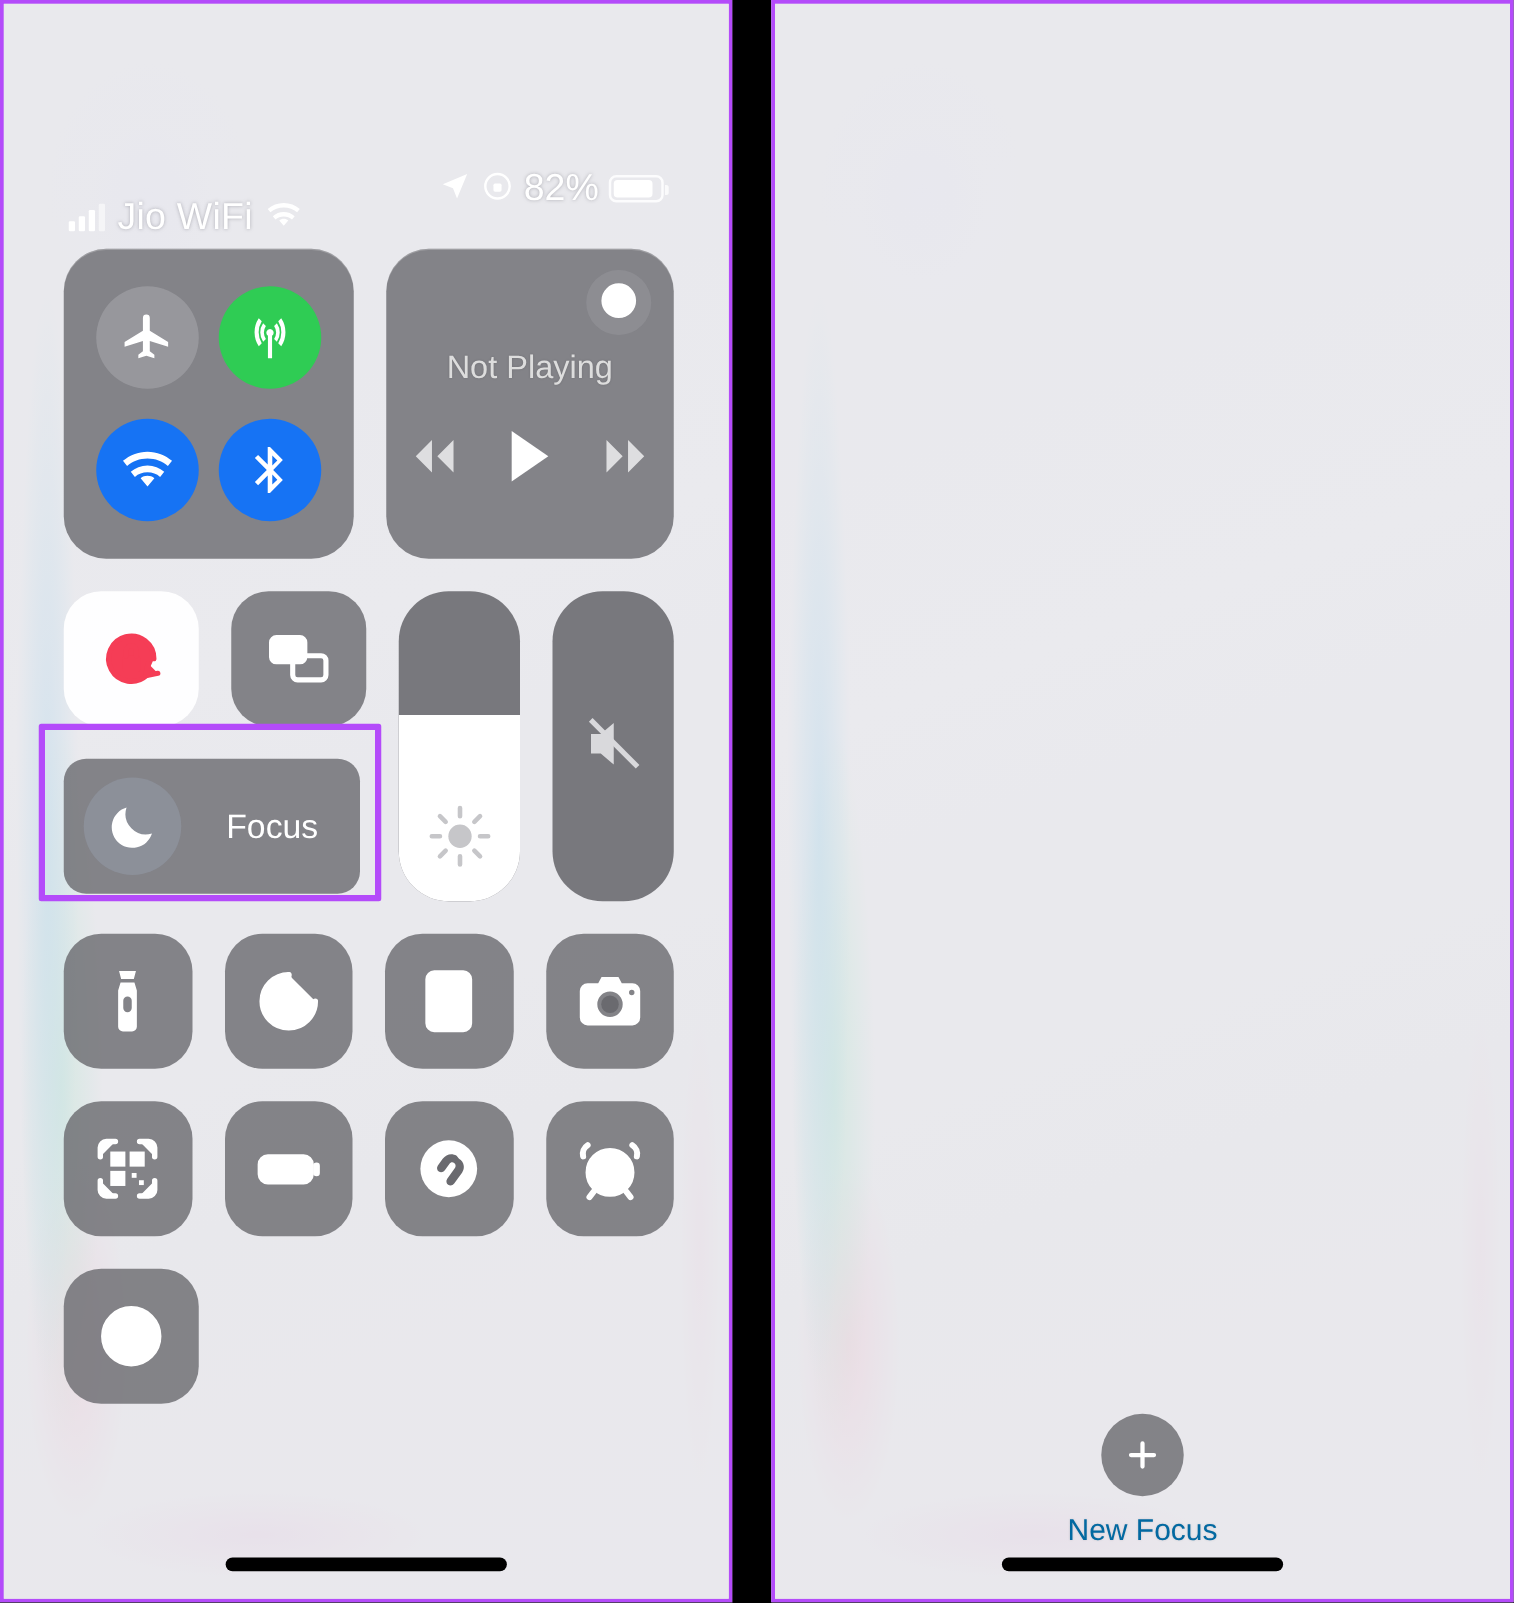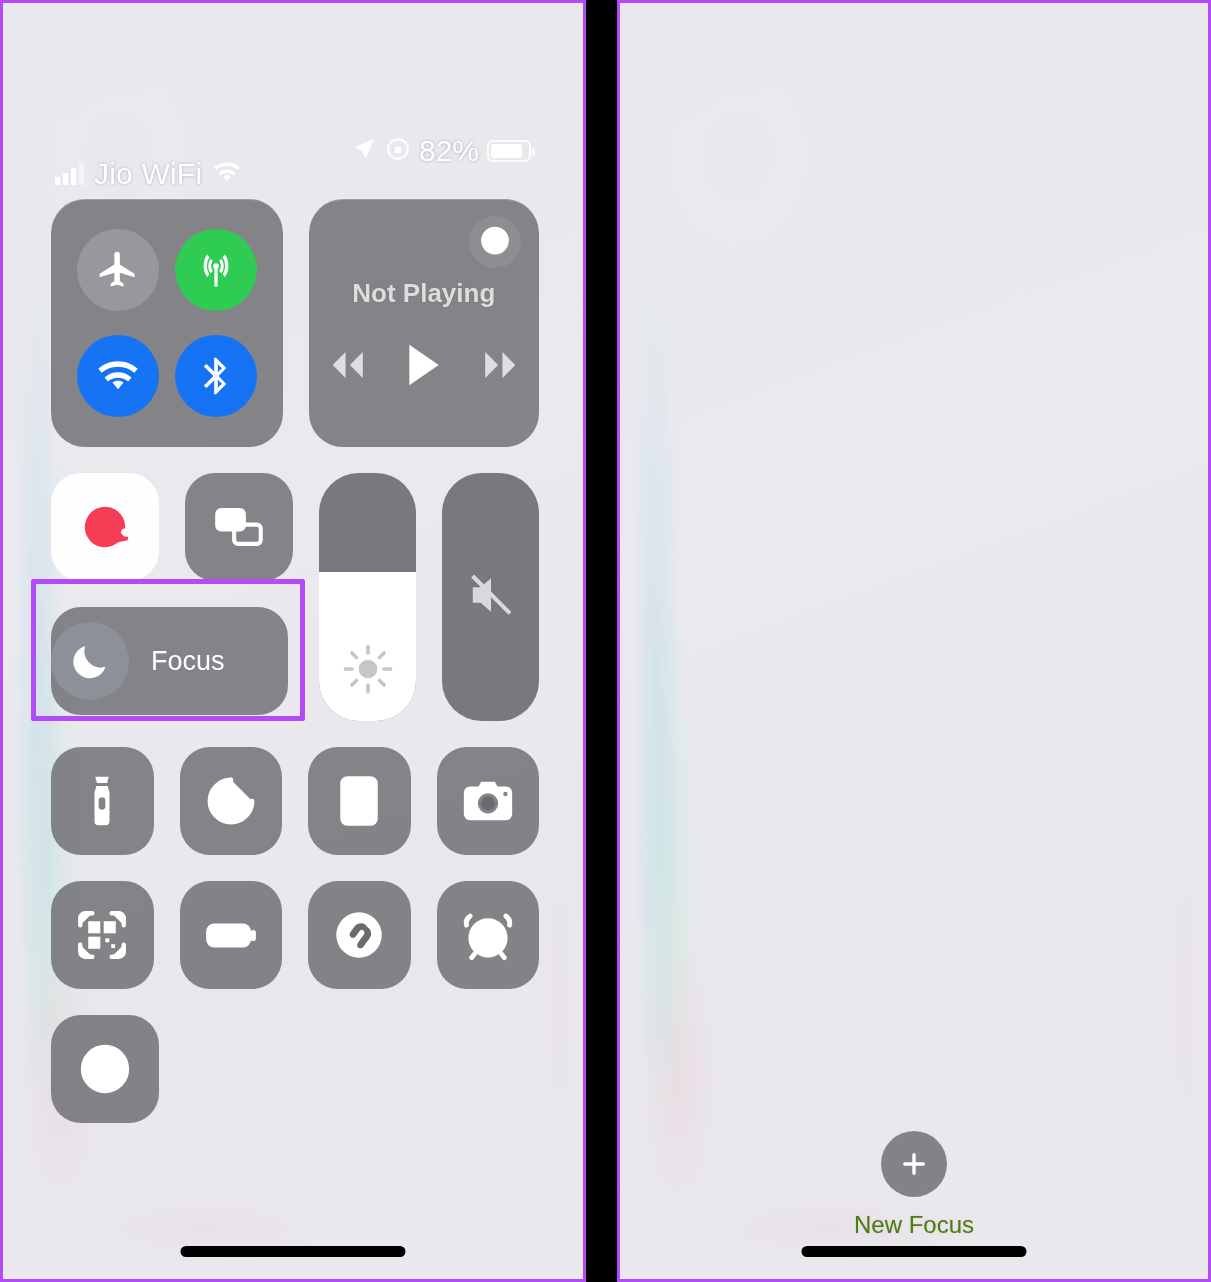--- a/index.html
+++ b/index.html
@@ -66,21 +66,21 @@
     width:44px; height:22px; border:2px solid rgba(255,255,255,.85);
     border-radius:6px; position:relative; padding:2px;
   }
   .batt::after{ content:""; position:absolute; right:-6px; top:6px; width:3px; height:8px;
     background:rgba(255,255,255,.75); border-radius:0 2px 2px 0;}
   .batt b{ display:block; height:100%; width:86%; background:#fff; border-radius:3px;}
 
   
   .cc { position:absolute; top:196px; left:48px; right:44px; }
 
-  .row1 { display:flex; gap:26px;font-weight:bold; }
+  .row1 { display:flex; gap:26px; }
   .tile {
     background: rgba(105,105,110,0.80);
     border-radius: 34px;
     box-shadow: 0 1px 0 rgba(255,255,255,.22) inset;
   }
   .conn-tile { width: 237px; height: 248px; padding: 22px; position:relative; }
   .conn-grid { display:grid; grid-template-columns:1fr 1fr; grid-template-rows:1fr 1fr; gap:8px; place-items:center; height:100%; }
   .circ { width:82px; height:82px; border-radius:50%; display:flex; align-items:center; justify-content:center; }
   .circ.off { background: rgba(155,155,160,0.85); }
   .circ.green { background:#2fcc54; }
@@ -112,23 +112,23 @@
     background: rgba(95,95,100,0.82); position:relative; display:flex; align-items:flex-end;
   }
   .slider .fill { width:100%; background:#fff; position:relative; }
   .slider .glyph { position:absolute; left:0; right:0; bottom:26px; display:flex; justify-content:center; }
   .slider .glyph svg { width:52px;height:52px; }
   .slider.bright .glyph svg { fill:#c6c6c9; }
   .slider.vol .glyph svg { fill:#d9d9dc; }
 
   .focus-wrap { position:relative; }
   .focus-tile {
-    width:237px; height:108px; border-radius:30px;
+    width:237px; height:108px; border-radius:18px;
     background: rgba(105,105,110,0.80);
-    display:flex; align-items:center; gap:22px;
+    display:flex; align-items:center; padding-left:16px; gap:36px;
   }
   .focus-moon {
     width:78px;height:78px;border-radius:50%;
     background: rgba(150,160,175,0.45);
     display:flex;align-items:center;justify-content:center;
   }
   .focus-moon svg{width:44px;height:44px;fill:#fff;}
   .focus-label{ color:#fff;font-size:27px; }
 
   .row3 { display:flex; gap:26px; margin-top:26px; }
@@ -138,21 +138,21 @@
   
   .hl {
     position:absolute; border:5px solid #b44bfa; border-radius:2px;
     pointer-events:none;
   }
   .hl-focus { left: 28px; top: 576px; width: 274px; height: 142px; }
 
   .new-focus { position:absolute; left:0; right:0; top:1128px; display:flex; flex-direction:column; align-items:center; }
   .nf-circle { width:66px;height:66px;border-radius:50%; background: rgba(105,105,110,0.80); display:flex;align-items:center;justify-content:center; }
   .nf-circle svg{width:34px;height:34px;stroke:#fff;stroke-width:2.4;}
-  .nf-label { color:#4d7c0f; font-size:24px; margin-top:14px; text-shadow:0 0 2px rgba(0,0,0,.12); }
+  .nf-label { color:#0369a1; font-size:24px; margin-top:14px; text-shadow:0 0 2px rgba(0,0,0,.12); }
 
   
   .home-ind {
     position:absolute; bottom:22px; left:50%; transform:translateX(-50%);
     width:225px; height:11px; background:#000; border-radius:6px;
   }
 </style>
 </head>
 <body>
 

